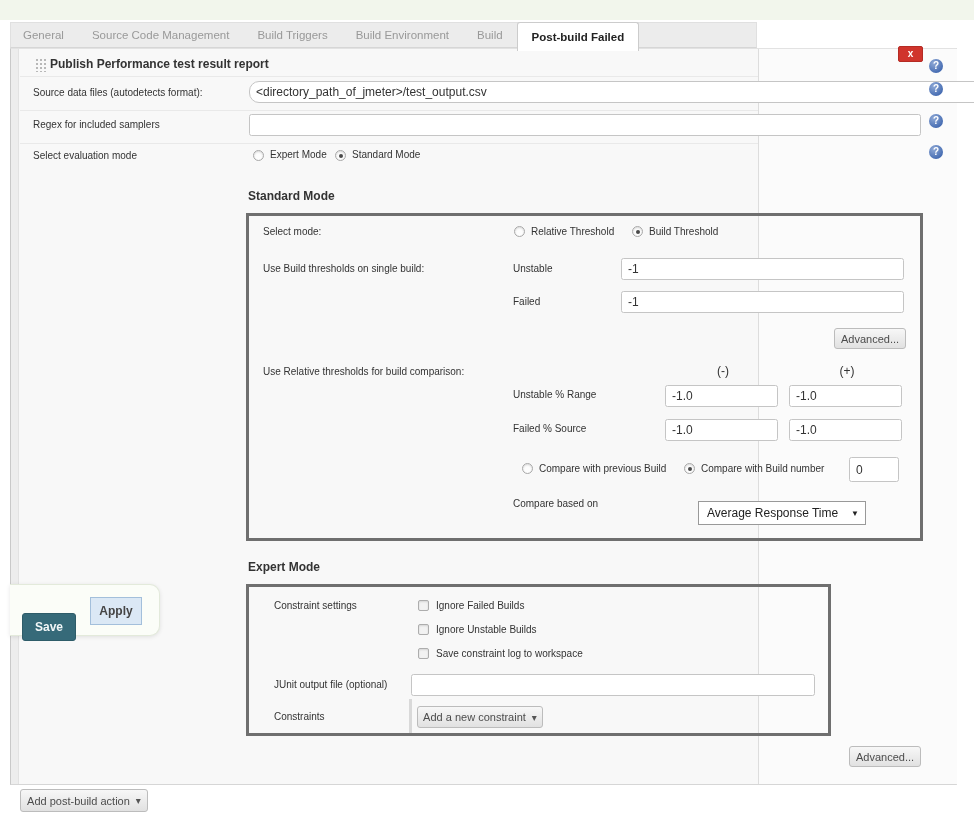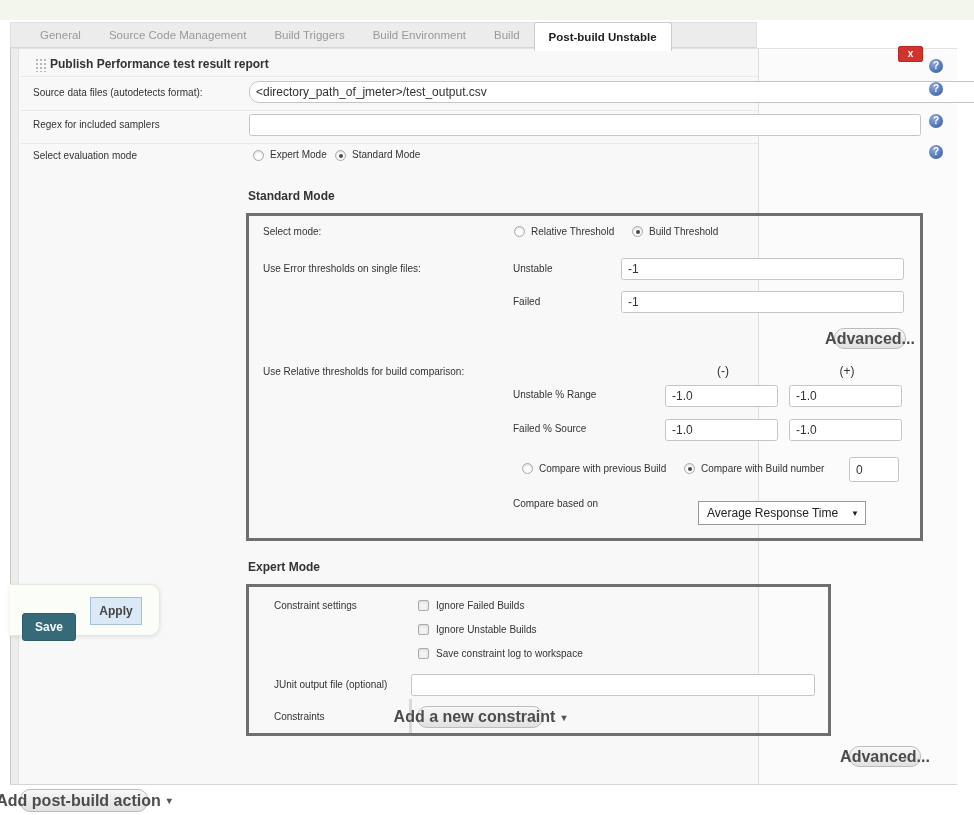--- a/index.html
+++ b/index.html
@@ -4,21 +4,21 @@
 <style>
   * { margin:0; padding:0; box-sizing:border-box; }
   html,body { background:#fff; font-family:"Liberation Sans", sans-serif; color:#333; }
   #screen { position:relative; width:974px; height:815px; background:#fff; overflow:hidden; }
 
   
   #top-strip { position:absolute; left:0; top:0; width:974px; height:20px; background:#f2f6ec; }
 
   
   #tabbar { position:absolute; left:10px; top:22px; width:747px; height:26px; background:#ececec;
-            border:1px solid #e0e0e0; border-bottom:1px solid #d6d6d6; display:flex; align-items:stretch; z-index:3;padding-left:17px; }
+            border:1px solid #e0e0e0; border-bottom:1px solid #d6d6d6; display:flex; align-items:stretch; z-index:3; }
   .tab { display:flex; align-items:center; padding:0 14px; font-size:11.5px; color:#999; cursor:default; white-space:nowrap; }
   .tab.first { padding-left:12px; }
   .tab.active { background:#fff; color:#222; font-weight:bold; border:1px solid #ccc; border-bottom:none;
                 border-radius:3px 3px 0 0; height:29px; margin-top:-1px; position:relative; z-index:4; }
 
   
   #chunk { position:absolute; left:10px; top:48px; width:947px; height:737px; background:#f8f8f8;
            border-left:1px solid #c9c9c9; border-right:1px solid #ddd; border-bottom:1px solid #d6d6d6; border-top:1px solid #e2e2e2; }
   #right-col { position:absolute; left:748px; top:0; width:198px; height:735px; background:#fbfbfb; }
   #col-divider { position:absolute; left:747px; top:0; width:1px; height:735px; background:#ddd; }
@@ -50,22 +50,22 @@
   .radio { position:absolute; width:11px; height:11px; border-radius:50%; border:1px solid #a8a8a8;
            background:#fdfdfd; box-shadow:inset 0 1px 2px rgba(0,0,0,.15); }
   .radio.sel::after { content:""; position:absolute; left:2.5px; top:2.5px; width:4px; height:4px; border-radius:50%; background:#4a4a4a; }
   .chk { position:absolute; width:11px; height:11px; border:1px solid #adadad; border-radius:2px; background:#f2f2f2;
          box-shadow:inset 0 1px 2px rgba(0,0,0,.12); }
 
   
   .modebox { position:absolute; border:3px solid #6f6f6f; background:transparent; }
 
   
-  .gbtn { position:absolute; background:linear-gradient(#f7f7f7,#e1e1e1); border:1px solid #bcbcbc; border-radius:10px;
-          font-family:"Liberation Sans", sans-serif; font-size:16px; font-weight:bold; color:#4c4c4c; cursor:pointer;
+  .gbtn { position:absolute; background:linear-gradient(#f7f7f7,#e1e1e1); border:1px solid #bcbcbc; border-radius:3px;
+          font-family:"Liberation Sans", sans-serif; font-size:11px; font-weight:normal; color:#4c4c4c; cursor:pointer;
           display:flex; align-items:center; justify-content:center; white-space:nowrap; }
   .caret::after { content:"▾"; font-size:10px; margin-left:6px; color:#555; }
 
   
   .select { position:absolute; background:#fff; border:1px solid #999; font-size:12px; color:#222;
             display:flex; align-items:center; padding:0 20px 0 8px; cursor:pointer; }
   .select::after { content:"▼"; position:absolute; right:6px; font-size:8px; color:#222; }
 
   .colhead { position:absolute; font-size:12px; color:#333; width:24px; text-align:center; }
 
@@ -91,21 +91,21 @@
 <div id="screen">
 
   <div id="top-strip"></div>
 
   <div id="tabbar">
     <div class="tab first">General</div>
     <div class="tab">Source Code Management</div>
     <div class="tab">Build Triggers</div>
     <div class="tab">Build Environment</div>
     <div class="tab">Build</div>
-    <div class="tab active">Post-build Unstable</div>
+    <div class="tab active">Post-build Failed</div>
   </div>
 
   <div id="chunk">
     <div id="right-col"></div>
     <div id="col-divider"></div>
     <div id="drag-strip"></div>
 
     <div id="grip"></div>
     <div class="hdr" style="left:39px; top:7px;">Publish Performance test result report</div>
     <div class="hr" style="top:27px;"></div>
@@ -132,21 +132,21 @@
     <div class="hdr" style="left:237px; top:139px;">Standard Mode</div>
 
     <div class="modebox" style="left:235px; top:164px; width:677px; height:328px;"></div>
 
     <div class="lbl" style="left:252px; top:175px;">Select mode:</div>
     <span class="radio" style="left:503px; top:177px;"></span>
     <div class="lbl" style="left:520px; top:175px;">Relative Threshold</div>
     <span class="radio sel" style="left:621px; top:177px;"></span>
     <div class="lbl" style="left:638px; top:175px;">Build Threshold</div>
 
-    <div class="lbl" style="left:252px; top:212px;">Use Error thresholds on single files:</div>
+    <div class="lbl" style="left:252px; top:212px;">Use Build thresholds on single build:</div>
     <div class="lbl" style="left:502px; top:212px;">Unstable</div>
     <input class="txt" style="left: 610px; top: 209px; width: 283px;" value="-1">
     <div class="lbl" style="left:502px; top:245px;">Failed</div>
     <input class="txt" style="left: 610px; top: 242px; width: 283px;" value="-1">
 
     <button class="gbtn" style="left:823px; top:279px; width:72px; height:21px;">Advanced...</button>
 
     <div class="lbl" style="left:252px; top:315px;">Use Relative thresholds for build comparison:</div>
     <div class="colhead" style="left:700px; top:315px;">(-)</div>
     <div class="colhead" style="left:824px; top:315px;">(+)</div>

